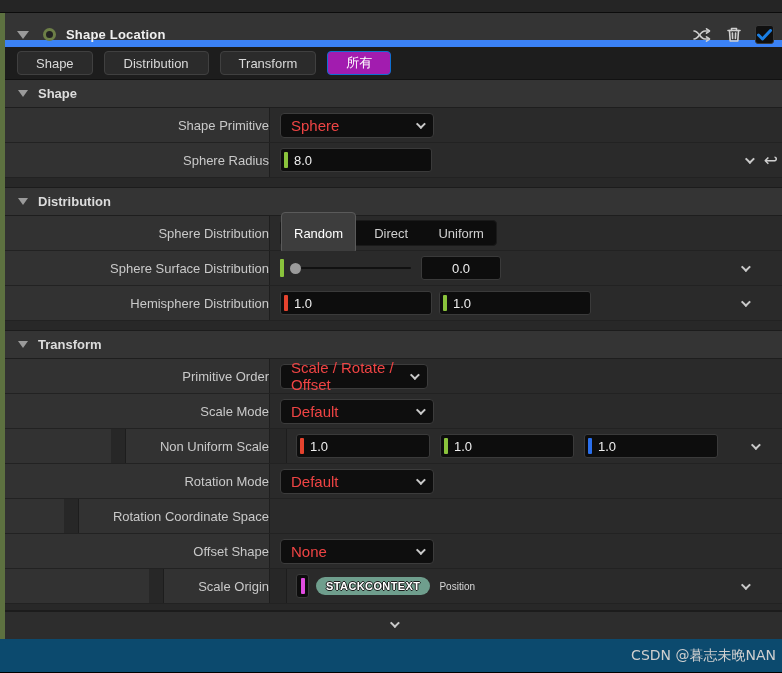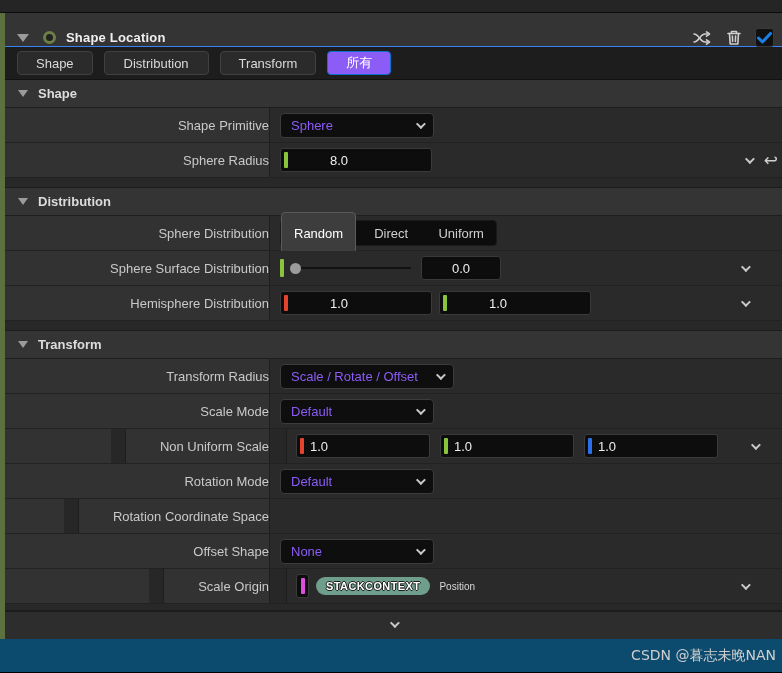--- a/index.html
+++ b/index.html
@@ -8,40 +8,40 @@
   .screen { position:relative; width:782px; height:673px; background:#000; }
 
   .topstrip { height:13px; background:#252525; border-bottom:1px solid #0c0c0c; }
 
   .module { display:flex; }
   .greenbar { width:5px; background:#5d7140; flex:0 0 5px; }
   .module-content { flex:1; display:flex; flex-direction:column; background:#2a2a2a; }
 
   
   .hdr { height:34px; background:#343434; display:flex; align-items:center;
-         border-bottom:1px solid #3b82f6; padding:16px 8px 0 12px; }
+         border-bottom:7px solid #3b82f6; padding:16px 8px 0 12px; }
   .tri-down { width:0; height:0; border-left:6px solid transparent; border-right:6px solid transparent;
               border-top:8px solid #9b9b9b; }
   .ring { width:13px; height:13px; border:3px solid #6d7f47; border-radius:50%;
           background:#222; margin:0 10px 0 14px; }
   .hdr-title { color:#efefef; font-size:13px; font-weight:bold; letter-spacing:.2px; }
   .hdr-right { margin-left:auto; display:flex; align-items:center; gap:12px; }
   .hdr-icon { width:19px; height:19px; display:flex; align-items:center; justify-content:center; }
   .cbx { width:19px; height:19px; background:#101010; border:1px solid #3a3a3a; border-radius:3px;
          display:flex; align-items:center; justify-content:center; }
   .cbx svg { display:block; }
 
   
   .tabsrow { height:33px; background:#1d1d1d; display:flex; align-items:center; gap:11px;
              padding:0 12px; border-bottom:1px solid #121212; }
   .tabbtn { height:24px; padding:0 18px; background:#2b2b2b; border:1px solid #404040;
             border-radius:4px; color:#d9d9d9; font-size:13px; display:flex; align-items:center;
             justify-content:center; }
   .tabbtn.w1{ min-width:70px; } .tabbtn.w2{ min-width:105px; } .tabbtn.w3{ min-width:95px; }
-  .tabbtn.active { background:#8b5cf6; border-color:#0f6fd0; color:#fff; min-width:56px; }
+  .tabbtn.active { background:#a21caf; border-color:#0f6fd0; color:#fff; min-width:56px; }
 
   
   .sechdr { height:28px; background:#343434; display:flex; align-items:center; gap:10px;
             padding-left:13px; border-bottom:1px solid #1e1e1e; }
   .sechdr .tri-down { border-left-width:5px; border-right-width:5px; border-top-width:7px; }
   .sechdr-title { color:#dcdcdc; font-size:13px; font-weight:bold; }
 
   .spacer { background:#282828; border-bottom:1px solid #1c1c1c; }
   .spacer.h10 { height:10px; } .spacer.h7 { height:7px; }
 
@@ -52,33 +52,33 @@
   .labelcol .lbl { color:#c9c9c9; font-size:13px; padding-left:32px; }
   .row.sub .labelcol .lbl { padding-left:34px; }
   .substrip { width:15px; align-self:stretch; background:#272727; border-right:1px solid #1d1d1d;
               flex:0 0 15px; }
   .valcol { flex:1; background:#2a2a2a; display:flex; align-items:center; padding-left:10px; }
   .valstrip { width:17px; align-self:stretch; background:#272727; border-right:1px solid #1d1d1d;
               flex:0 0 17px; margin-left:-10px; margin-right:9px; }
 
   
   .dropdown { height:25px; background:#0e0e0e; border:1px solid #3c3c3c; border-radius:4px;
-              display:flex; align-items:center; padding:0 10px; color:#8b5cf6; font-size:13px; }
+              display:flex; align-items:center; padding:0 10px; color:#ef4444; font-size:15px; }
   .dropdown .dd-label { margin-right:auto; }
-  .dropdown.w154 { width:154px; } .dropdown.w174 { width:174px;align-items:center; }
+  .dropdown.w154 { width:154px; } .dropdown.w174 { width:148px;align-items:center; }
   .chev { width:7px; height:7px; border-right:2px solid #c9c9c9; border-bottom:2px solid #c9c9c9;
           transform:rotate(45deg) translateY(-2px); flex:0 0 auto; margin-left:10px; }
   .rowchev { margin-left:auto; margin-right:34px; }
   .rowchev-tight { margin-left:auto; margin-right:12px; }
 
   .numbox { height:24px; background:#0d0d0d; border:1px solid #3a3a3a; border-radius:3px;
             display:flex; align-items:center; overflow:hidden; }
   .numbox .chip { width:4px; border-radius:1px; align-self:stretch; margin:3px 6px 3px 3px; }
   .numbox .numtext { color:#efefef; font-size:13px; }
-  .numbox.w152 { width:152px;gap:36px; } .numbox.w134 { width:134px; } .numbox.w80 { width:80px;
+  .numbox.w152 { width:152px; } .numbox.w134 { width:134px; } .numbox.w80 { width:80px;
             justify-content:center; }
   .gap7 { width:7px; flex:0 0 7px; } .gap10 { width:10px; flex:0 0 10px; }
 
   .undo { color:#d0d0d0; font-size:17px; line-height:1; margin-right:4px; }
 
   
   .segment { height:26px; background:#0d0d0d; border:1px solid #1a1a1a; border-radius:4px;
              display:flex; align-items:center; }
   .seg { min-width:70px; height:42px; display:flex; align-items:center; justify-content:center;
          color:#cfcfcf; font-size:13px; padding:0 12px; border-radius:4px; }
@@ -241,21 +241,21 @@
 
       <div class="spacer h10"></div>
 
       <div class="sechdr">
         <span class="tri-down"></span>
         <span class="sechdr-title">Transform</span>
       </div>
 
       <div class="row">
         <div class="labelcol">
-          <span class="lbl">Transform Radius</span>
+          <span class="lbl">Primitive Order</span>
         </div>
         <div class="valcol">
           <span class="dropdown w174">
             <span class="dd-label">Scale / Rotate / Offset</span>
             <span class="chev"></span>
           </span>
         </div>
       </div>
 
       <div class="row">

